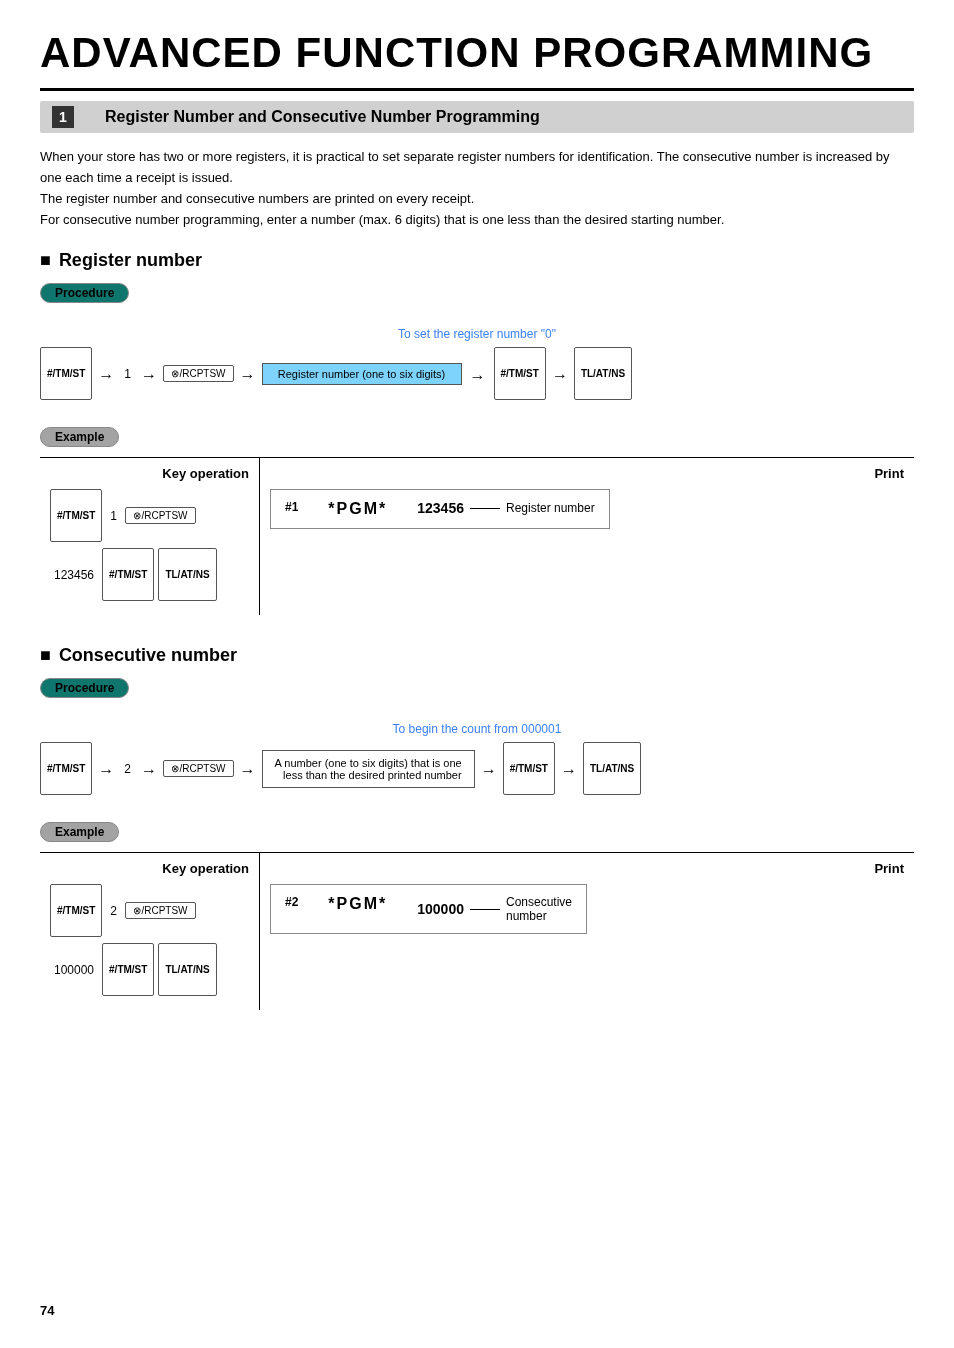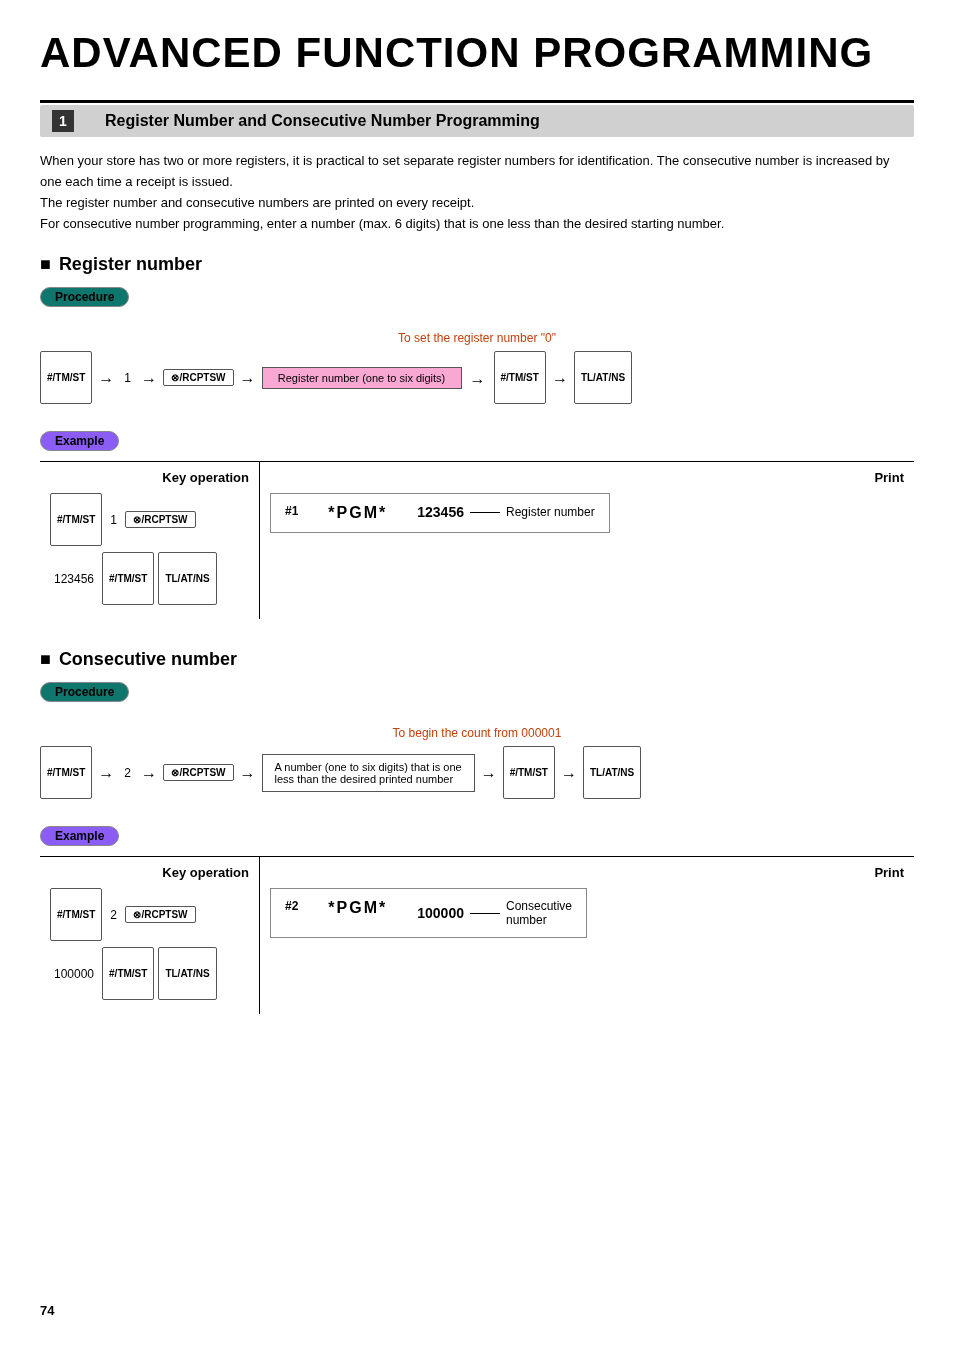--- a/index.html
+++ b/index.html
@@ -11,22 +11,22 @@
       width: 954px;
       min-height: 1348px;
       padding: 30px 40px 60px 40px;
     }
 
     .page-title {
       font-size: 42px;
       font-weight: 900;
       letter-spacing: 1px;
       border-bottom: 3px solid #000;
-      padding-bottom: 24px;
-      margin-bottom: 2px;
+      padding-bottom: 12px;
+      margin-bottom: 10px;
       line-height: 1.1;
     }
 
     .section-header {
       background: #d0d0d0;
       display: flex;
       align-items: center;
       padding: 5px 12px;
       margin-bottom: 14px;
       border-radius: 2px;
@@ -83,21 +83,21 @@
     .diagram-area {
       position: relative;
       margin: 10px 0 20px 0;
       min-height: 80px;
     }
 
     .diagram-hint {
       text-align: center;
       font-size: 12px;
       margin-bottom: 6px;
-      color: #c2410c;
+      color: #3b82f6;
     }
 
     .flow-row {
       display: flex;
       align-items: center;
       gap: 4px;
       flex-wrap: nowrap;
       margin: 6px 0;
     }
 
@@ -108,33 +108,33 @@
       font-weight: bold;
       background: #fff;
       white-space: nowrap;
       border-radius: 2px;
     }
 
     .key-box-x {
       border: 1.5px solid #555;
       padding: 2px 7px;
       font-size: 10px;
-      font-weight: bold;
+      font-weight: normal;
       background: #fff;
       white-space: nowrap;
       border-radius: 2px;
       position: relative;
       text-align: right;
     }
 
     .register-input-box {
       border: 1.5px solid #555;
       padding: 4px 10px;
       font-size: 11px;
-      background: #f9a8d4;
+      background: #7dd3fc;
       white-space: nowrap;
       min-width: 200px;
       text-align: center;
     }
 
     .arrow-right {
       font-size: 16px;
       font-weight: bold;
       margin: 0 2px;
     }
@@ -145,21 +145,21 @@
     }
 
     .example-badge {
       display: inline-block;
       border: 1.5px solid #888;
       border-radius: 12px;
       padding: 2px 14px;
       font-size: 12px;
       font-weight: bold;
       margin-bottom: 10px;
-      background: #8b5cf6;
+      background: #a3a3a3;
     }
 
     .example-table {
       display: flex;
       gap: 0;
       margin-bottom: 24px;
       border-top: 1.5px solid #000;
     }
 
     .col-key-op {
@@ -342,21 +342,21 @@
 
 <div class="diagram-area">
   <div class="diagram-hint">To begin the count from 000001</div>
   <div class="flow-row">
     <span class="key-box">#/TM/ST</span>
     <span class="arrow-right">→</span>
     <span class="number-label">2</span>
     <span class="arrow-right">→</span>
     <span class="key-box-x">⊗/RCPTSW</span>
     <span class="arrow-right">→</span>
-    <div style="border: 1.5px solid #555; padding: 6px 12px; background:#fff; font-size:11px; text-align:left; max-width:230px;">
+    <div style="border: 1.5px solid #555; padding: 6px 12px; background:#fff; font-size:11px; text-align:right; max-width:230px;">
       <div>A number (one to six digits) that is one</div>
       <div>less than the desired printed number</div>
     </div>
     <span class="arrow-right">→</span>
     <span class="key-box">#/TM/ST</span>
     <span class="arrow-right">→</span>
     <span class="key-box">TL/AT/NS</span>
   </div>
 </div>
 

